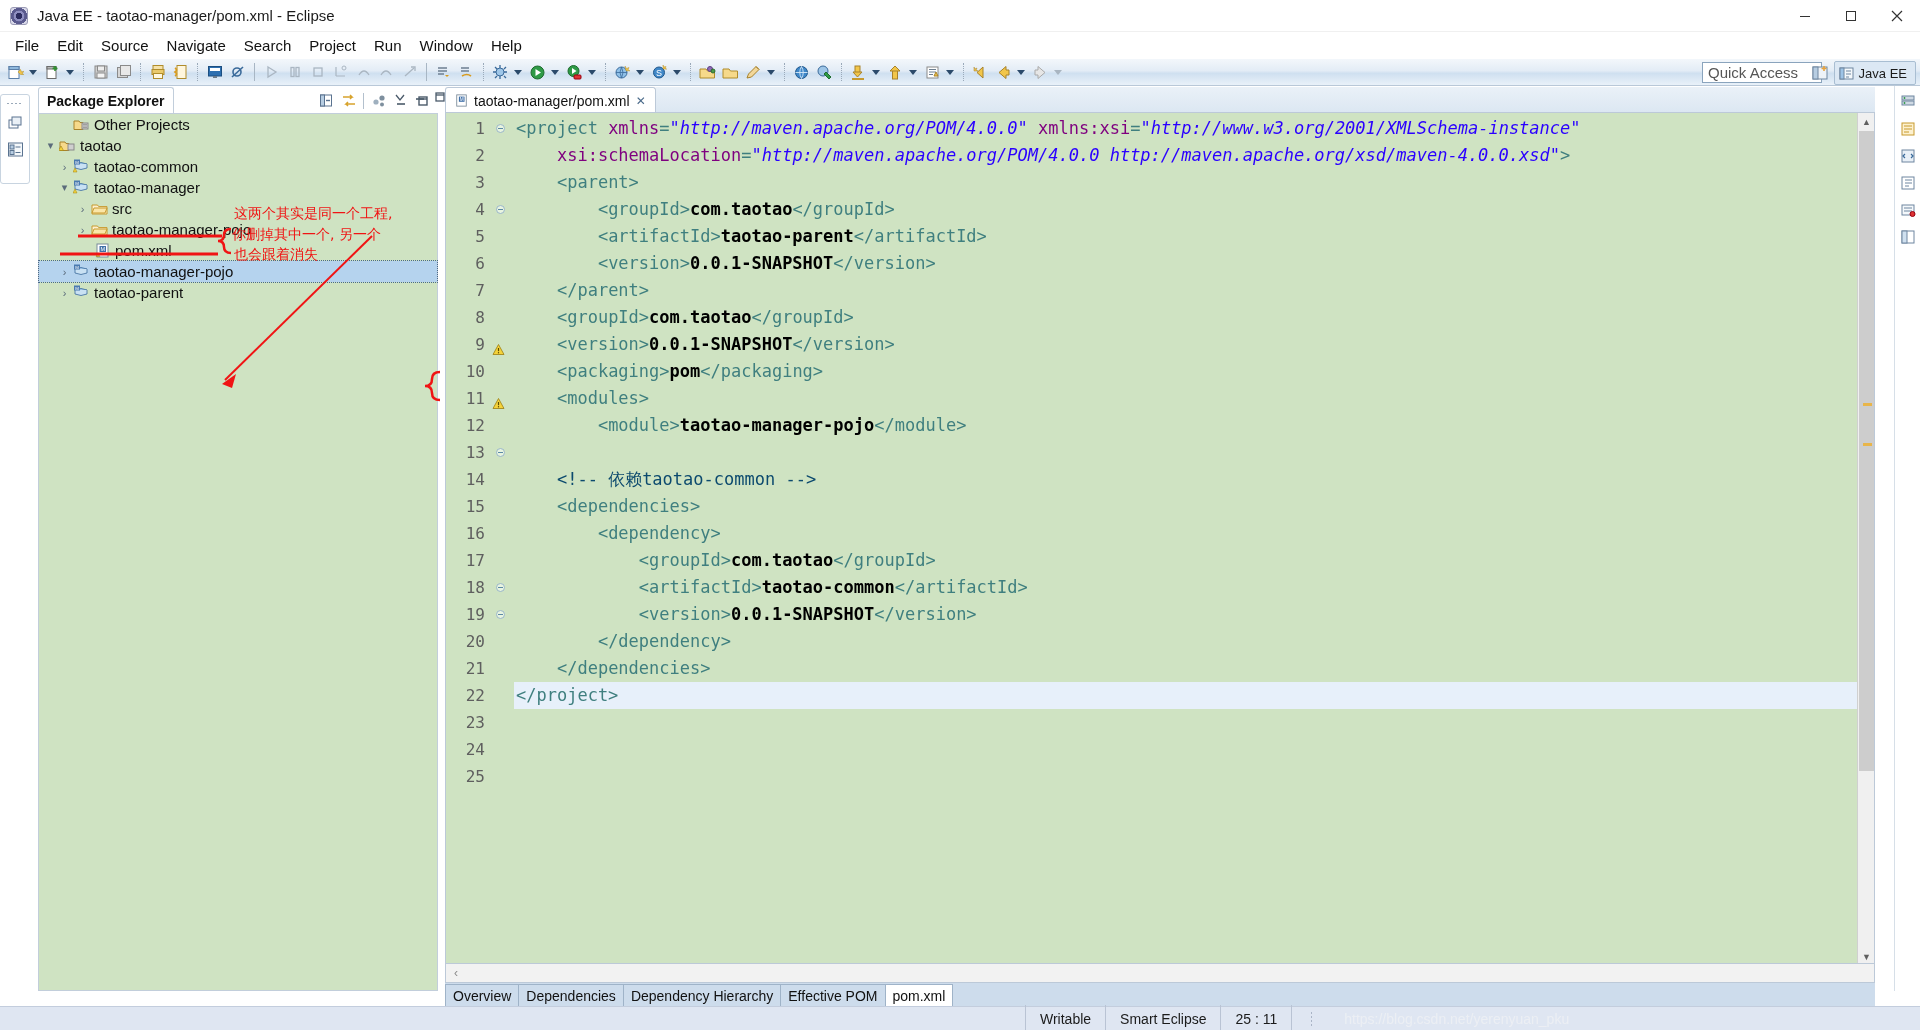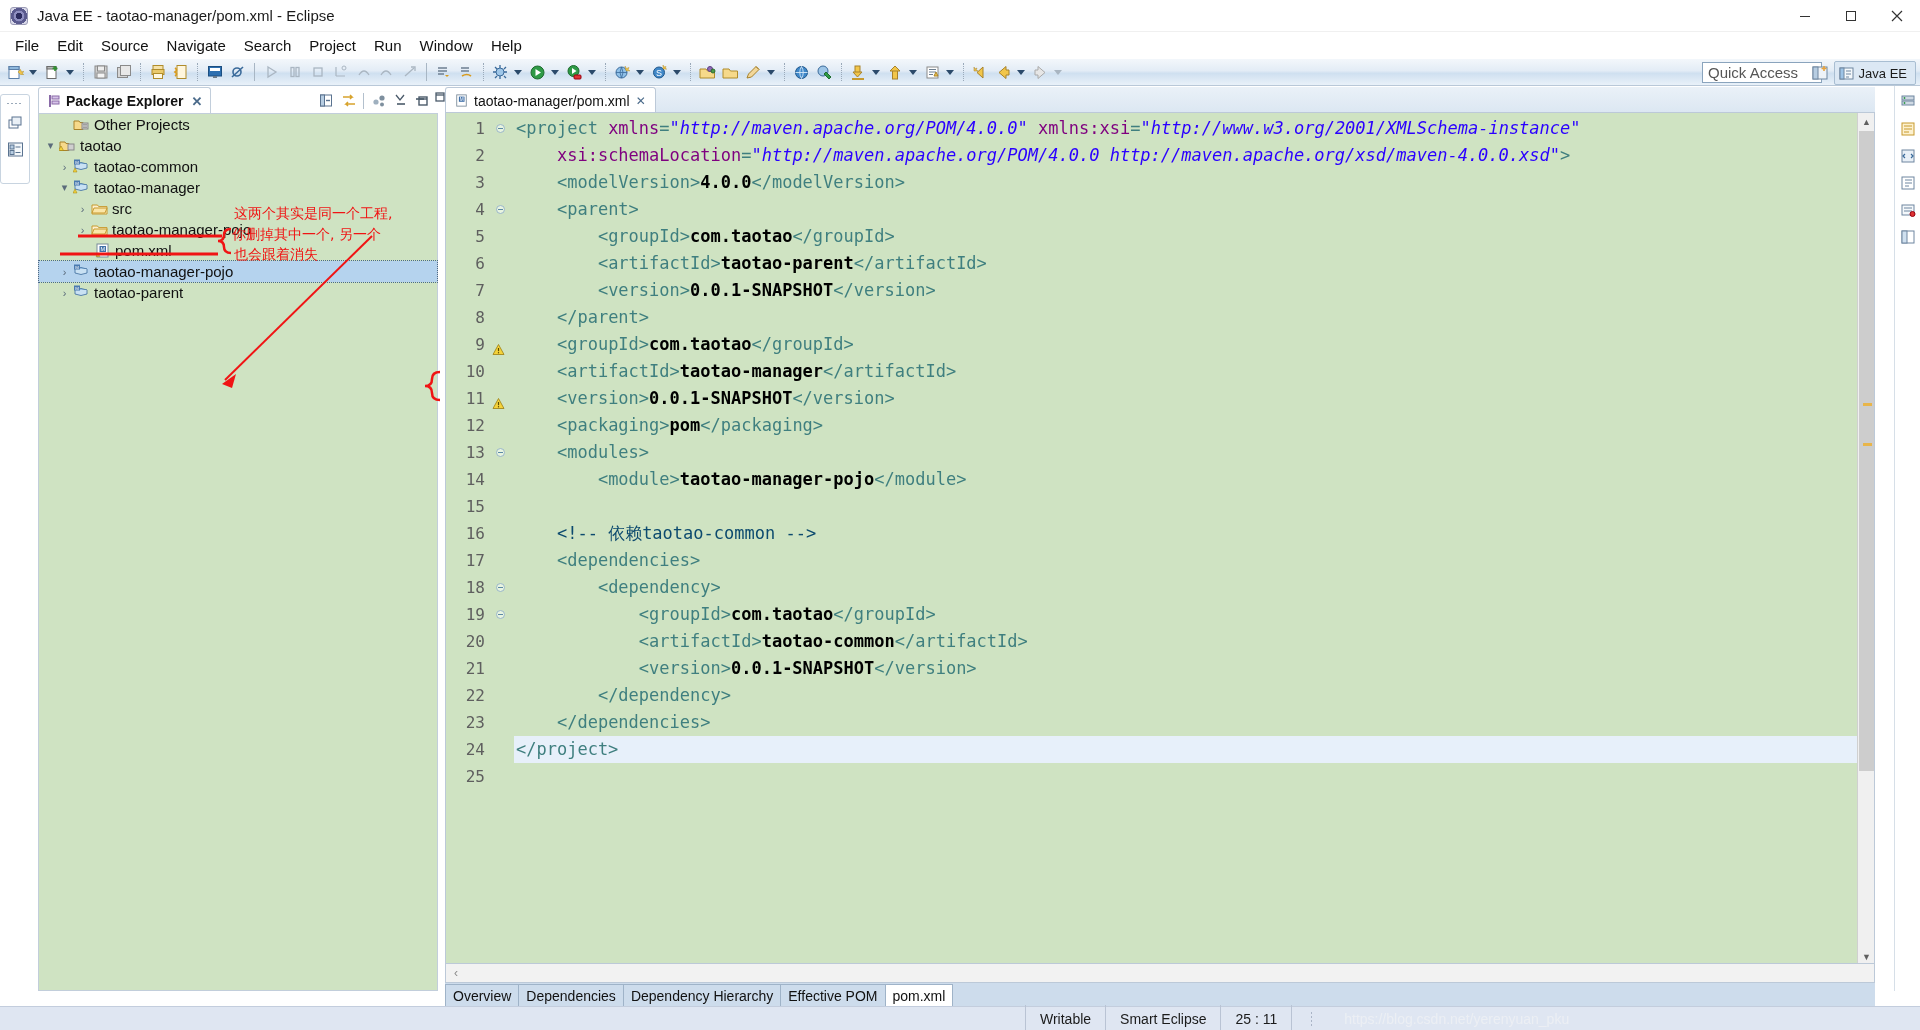--- a/index.html
+++ b/index.html
@@ -130,21 +130,21 @@
     height:28px; position:relative;
     background:transparent;
     display:flex; align-items:flex-end;
   }
   #pkg-tab {
     height:27px; display:flex; align-items:center; gap:5px;
     padding:0 8px 0 8px;
     background:#ffffff;
     border:1px solid #c2cedb; border-bottom:none;
     border-radius:3px 3px 0 0;
-    font-size:14px; color:#111; font-weight:bold;
+    font-size:14px; color:#111; font-weight:bold;flex-direction:column;
   }
   #pkg-tab .xmark { color:#4a6a8a; font-size:13px; margin-left:3px; }
   #pkg-toolbar {
     margin-left:auto; display:flex; align-items:center; gap:3px; padding-right:6px; height:27px;
   }
   .pv-icon { width:19px;height:19px; display:flex;align-items:center;justify-content:center; }
   #pkg-body {
     position:absolute; left:0; top:27px; width:400px; height:878px;
     background:#cfe3c2;
     border:1px solid #c2cedb; border-top:1px solid #c2cedb;
@@ -940,28 +940,26 @@
           <div class="anno"></div>
           <div class="anno"></div>
           <div class="anno"></div>
           <div class="anno"></div>
           <div class="anno"></div>
           <div class="anno"></div>
         </div>
       <div id="code-area">
           <div class="cl"><span class="tag">&lt;project </span><span class="attr">xmlns</span><span class="tag">=</span><span class="val">"http://maven.apache.org/POM/4.0.0"</span><span class="tag"> </span><span class="attr">xmlns:xsi</span><span class="tag">=</span><span class="val">"http://www.w3.org/2001/XMLSchema-instance"</span></div>
           <div class="cl">    <span class="attr">xsi:schemaLocation</span><span class="tag">=</span><span class="val">"http://maven.apache.org/POM/4.0.0 http://maven.apache.org/xsd/maven-4.0.0.xsd"</span><span class="tag">&gt;</span></div>
-          <div class="cl">    <span class="tag">&lt;modelVersion&gt;</span><span class="txt">4.0.0</span><span class="tag">&lt;/modelVersion&gt;</span></div>
           <div class="cl">    <span class="tag">&lt;parent&gt;</span></div>
           <div class="cl">        <span class="tag">&lt;groupId&gt;</span><span class="txt">com.taotao</span><span class="tag">&lt;/groupId&gt;</span></div>
           <div class="cl">        <span class="tag">&lt;artifactId&gt;</span><span class="txt">taotao-parent</span><span class="tag">&lt;/artifactId&gt;</span></div>
           <div class="cl">        <span class="tag">&lt;version&gt;</span><span class="txt">0.0.1-SNAPSHOT</span><span class="tag">&lt;/version&gt;</span></div>
           <div class="cl">    <span class="tag">&lt;/parent&gt;</span></div>
           <div class="cl">    <span class="tag">&lt;groupId&gt;</span><span class="txt">com.taotao</span><span class="tag">&lt;/groupId&gt;</span></div>
-          <div class="cl">    <span class="tag">&lt;artifactId&gt;</span><span class="txt">taotao-manager</span><span class="tag">&lt;/artifactId&gt;</span></div>
           <div class="cl">    <span class="tag">&lt;version&gt;</span><span class="txt">0.0.1-SNAPSHOT</span><span class="tag">&lt;/version&gt;</span></div>
           <div class="cl">    <span class="tag">&lt;packaging&gt;</span><span class="txt">pom</span><span class="tag">&lt;/packaging&gt;</span></div>
           <div class="cl">    <span class="tag">&lt;modules&gt;</span></div>
           <div class="cl">        <span class="tag">&lt;module&gt;</span><span class="txt">taotao-manager-pojo</span><span class="tag">&lt;/module&gt;</span></div>
           <div class="cl">&nbsp;</div>
           <div class="cl">    <span class="cmt">&lt;!-- 依赖taotao-common --&gt;</span></div>
           <div class="cl">    <span class="tag">&lt;dependencies&gt;</span></div>
           <div class="cl">        <span class="tag">&lt;dependency&gt;</span></div>
           <div class="cl">            <span class="tag">&lt;groupId&gt;</span><span class="txt">com.taotao</span><span class="tag">&lt;/groupId&gt;</span></div>
           <div class="cl">            <span class="tag">&lt;artifactId&gt;</span><span class="txt">taotao-common</span><span class="tag">&lt;/artifactId&gt;</span></div>

